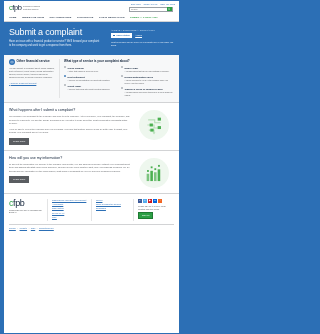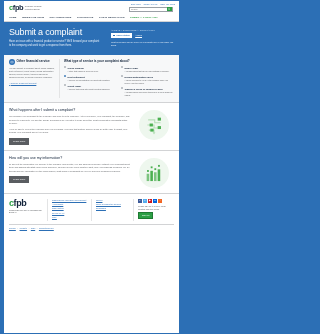--- a/index.html
+++ b/index.html
@@ -10,21 +10,21 @@
     font-size:3px;
     line-height:1.35;
     color:#101820;
   }
   .page { width:183px; height:334px; position:relative; background:#2c6fb5; }
   .sheet { position:absolute; left:4px; top:1px; width:175px; height:332px; background:#fff; overflow:hidden; }
 
   
   .util { height:14px; background:#fff; position:relative; border-bottom:0px; }
   .logo { position:absolute; left:5px; top:3px; display:flex; align-items:center; gap:1.5px; }
-  .logo-mark { font-size:7.5px; font-weight:bold; letter-spacing:-0.4px; line-height:1; }
+  .logo-mark { font-size:7.5px; font-weight:normal; letter-spacing:-0.4px; line-height:1; }
   .logo-c { color:#2c9f45; }
   .logo-f { color:#13243b; }
   .logo-p { color:#13243b; }
   .logo-b { color:#13243b; }
   .logo-sub { font-size:1.9px; color:#5a5d61; line-height:1.25; width:20px; }
   .util-right { position:absolute; right:4px; top:2px; text-align:right; }
   .util-links { font-size:2px; color:#2c6fb5; letter-spacing:0.1px; }
   .util-links span { margin-left:2px; }
   .searchbox { margin-top:1px; display:flex; border:0.5px solid #9aa0a6; background:#fff; width:44px; height:5px; align-items:center; }
   .searchbox input { border:0; flex:1; font-size:2px; padding-left:1px; outline:none; color:#5a5d61; font-family:"Liberation Sans", sans-serif; }

